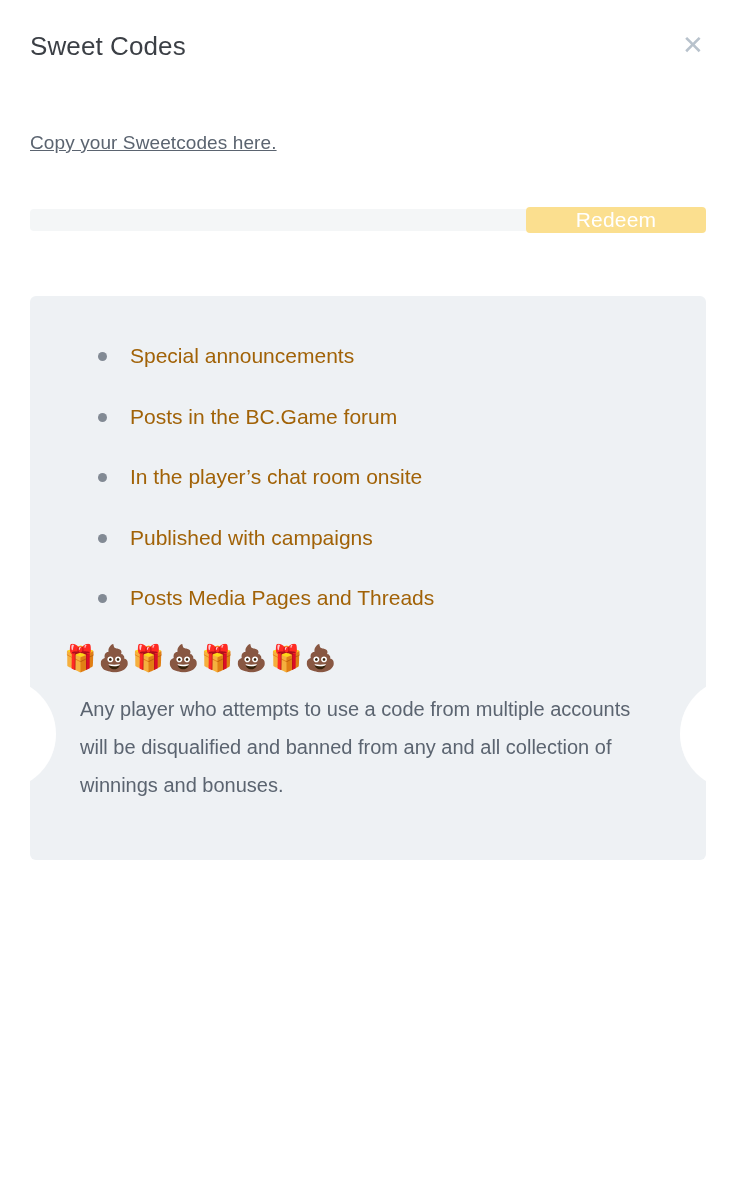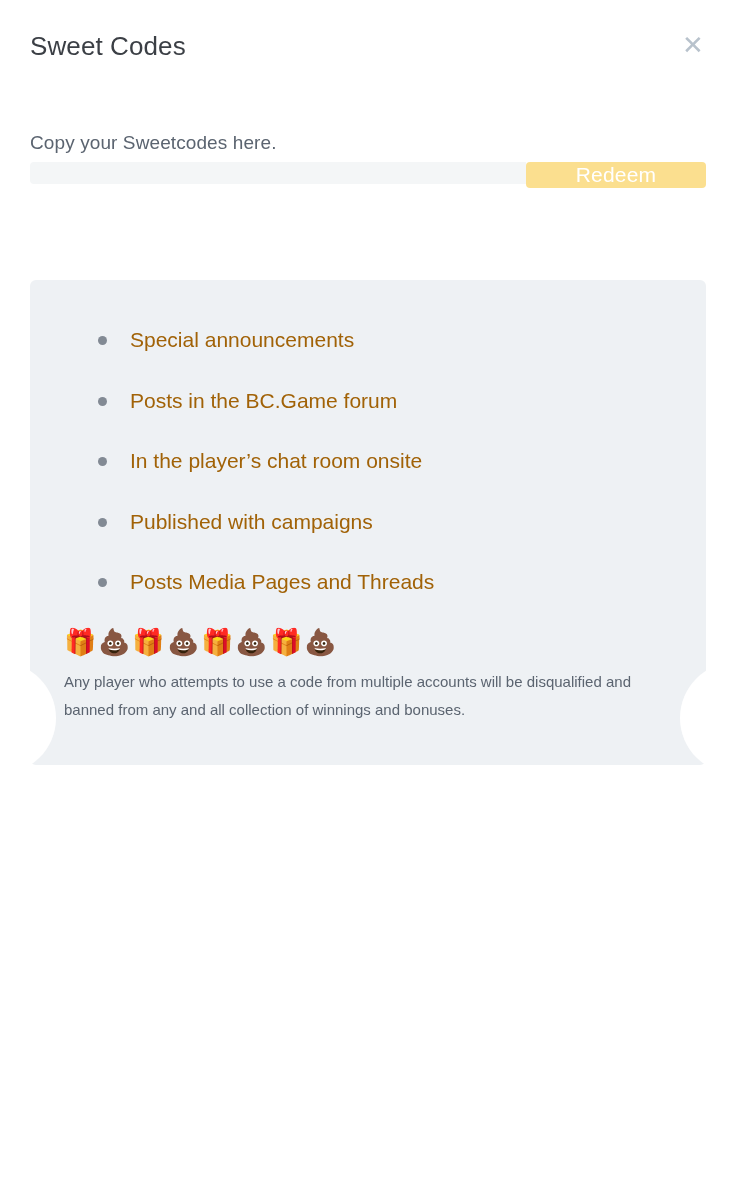--- a/index.html
+++ b/index.html
@@ -61,27 +61,28 @@
 
   
   .modal-body {
     padding: 0 30px;
     box-sizing: border-box;
   }
 
   .copy-label {
     font-size: 19px;
     color: #5b6470;
-    margin: 40px 0 8px 0;
+    margin: 40px 0 24px 0;
     letter-spacing: 0.1px;
+    text-decoration: underline;
   }
 
   .redeem-row {
     display: flex;
-    align-items: flex-start;
+    align-items: center;
     height: 84px;
     margin-bottom: 34px;
   }
   .code-input {
     flex: 1;
     background: #f4f6f7;
     border: none;
     outline: none;
     font-size: 19px;
     color: #3b3f45;
@@ -162,23 +163,23 @@
   }
 
   .emoji-row {
     font-size: 26px;
     line-height: 1.2;
     margin: 14px 0 10px 0;
     letter-spacing: 2px;
   }
 
   .info-outro {
-    font-size: 15px;
+    font-size: 20px;
     line-height: 1.9;
-    margin: 0;
+    margin: 16px;
     color: #5b6470;
   }
 </style>
 </head>
 <body>
 
 <div class="modal">
 
   <div class="modal-header">
     <div class="modal-title">Sweet Codes</div>

